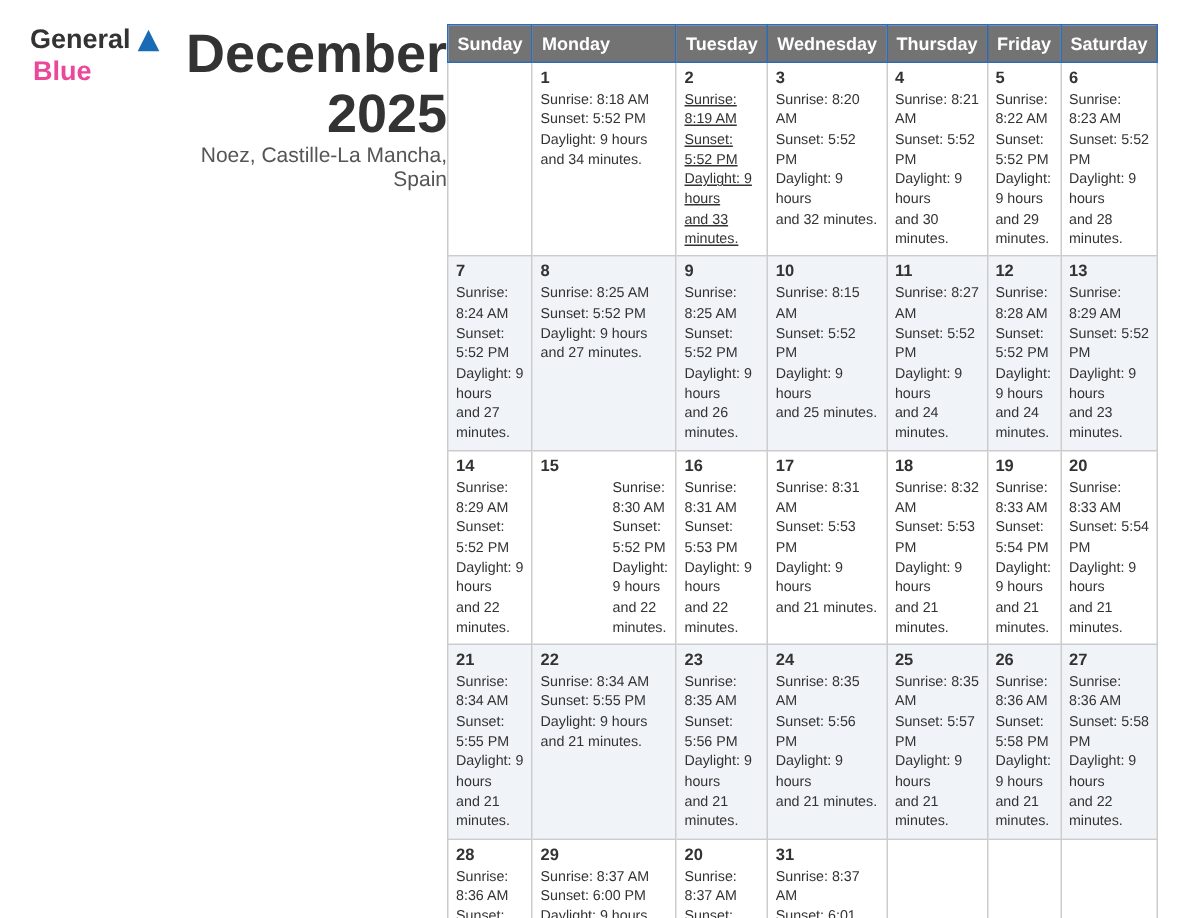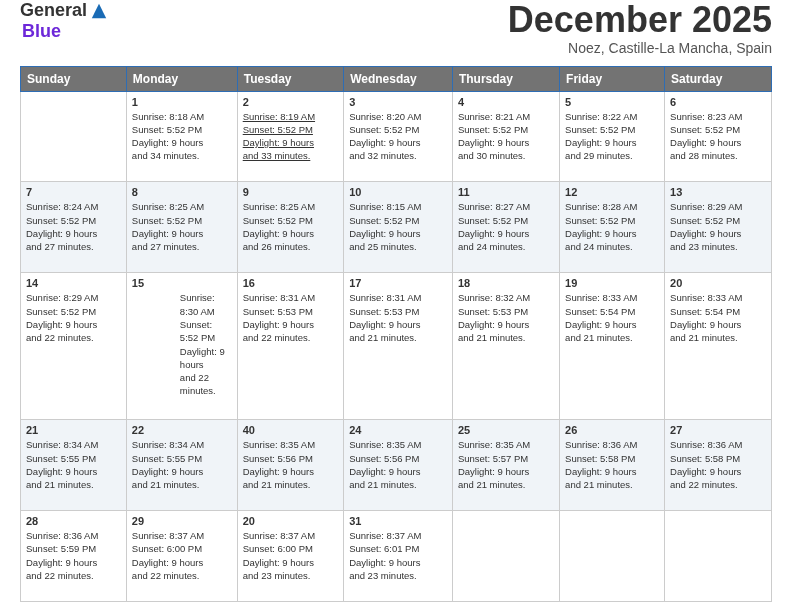--- a/index.html
+++ b/index.html
@@ -6,23 +6,23 @@
     body {
       width: 792px;
       height: 612px;
       font-family: Arial, sans-serif;
       background: #fff;
       overflow: hidden;
     }
     .page {
       width: 792px;
       height: 612px;
-      padding: 0 20px 10px 20px;
+      padding: 16px 20px 10px 20px;
       display: flex;
-      flex-direction: column;
+      flex-direction: row;
     }
     .header {
       display: flex;
       justify-content: space-between;
       align-items: flex-start;
       margin-bottom: 10px;
     }
     .logo {
       display: flex;
       flex-direction: column;
@@ -33,21 +33,21 @@
       align-items: center;
     }
     .logo-general {
       font-size: 18px;
       font-weight: bold;
       color: #333;
     }
     .logo-blue {
       font-size: 18px;
       font-weight: bold;
-      color: #6d28d9;
+      color: #ec4899;
       margin-left: 2px;
     }
     .logo-icon {
       width: 18px;
       height: 18px;
       margin-left: 3px;
     }
     .title-block {
       text-align: right;
     }
@@ -294,21 +294,21 @@
 and 21 minutes.</div>
           </td>
           <td>
             <span class="day-number">22</span>
             <div class="day-info" style="white-space: pre-line;">Sunrise: 8:34 AM
 Sunset: 5:55 PM
 Daylight: 9 hours
 and 21 minutes.</div>
           </td>
           <td>
-            <span class="day-number">40</span>
+            <span class="day-number">23</span>
             <div class="day-info" style="white-space: pre-line;">Sunrise: 8:35 AM
 Sunset: 5:56 PM
 Daylight: 9 hours
 and 21 minutes.</div>
           </td>
           <td>
             <span class="day-number">24</span>
             <div class="day-info" style="white-space: pre-line;">Sunrise: 8:35 AM
 Sunset: 5:56 PM
 Daylight: 9 hours

